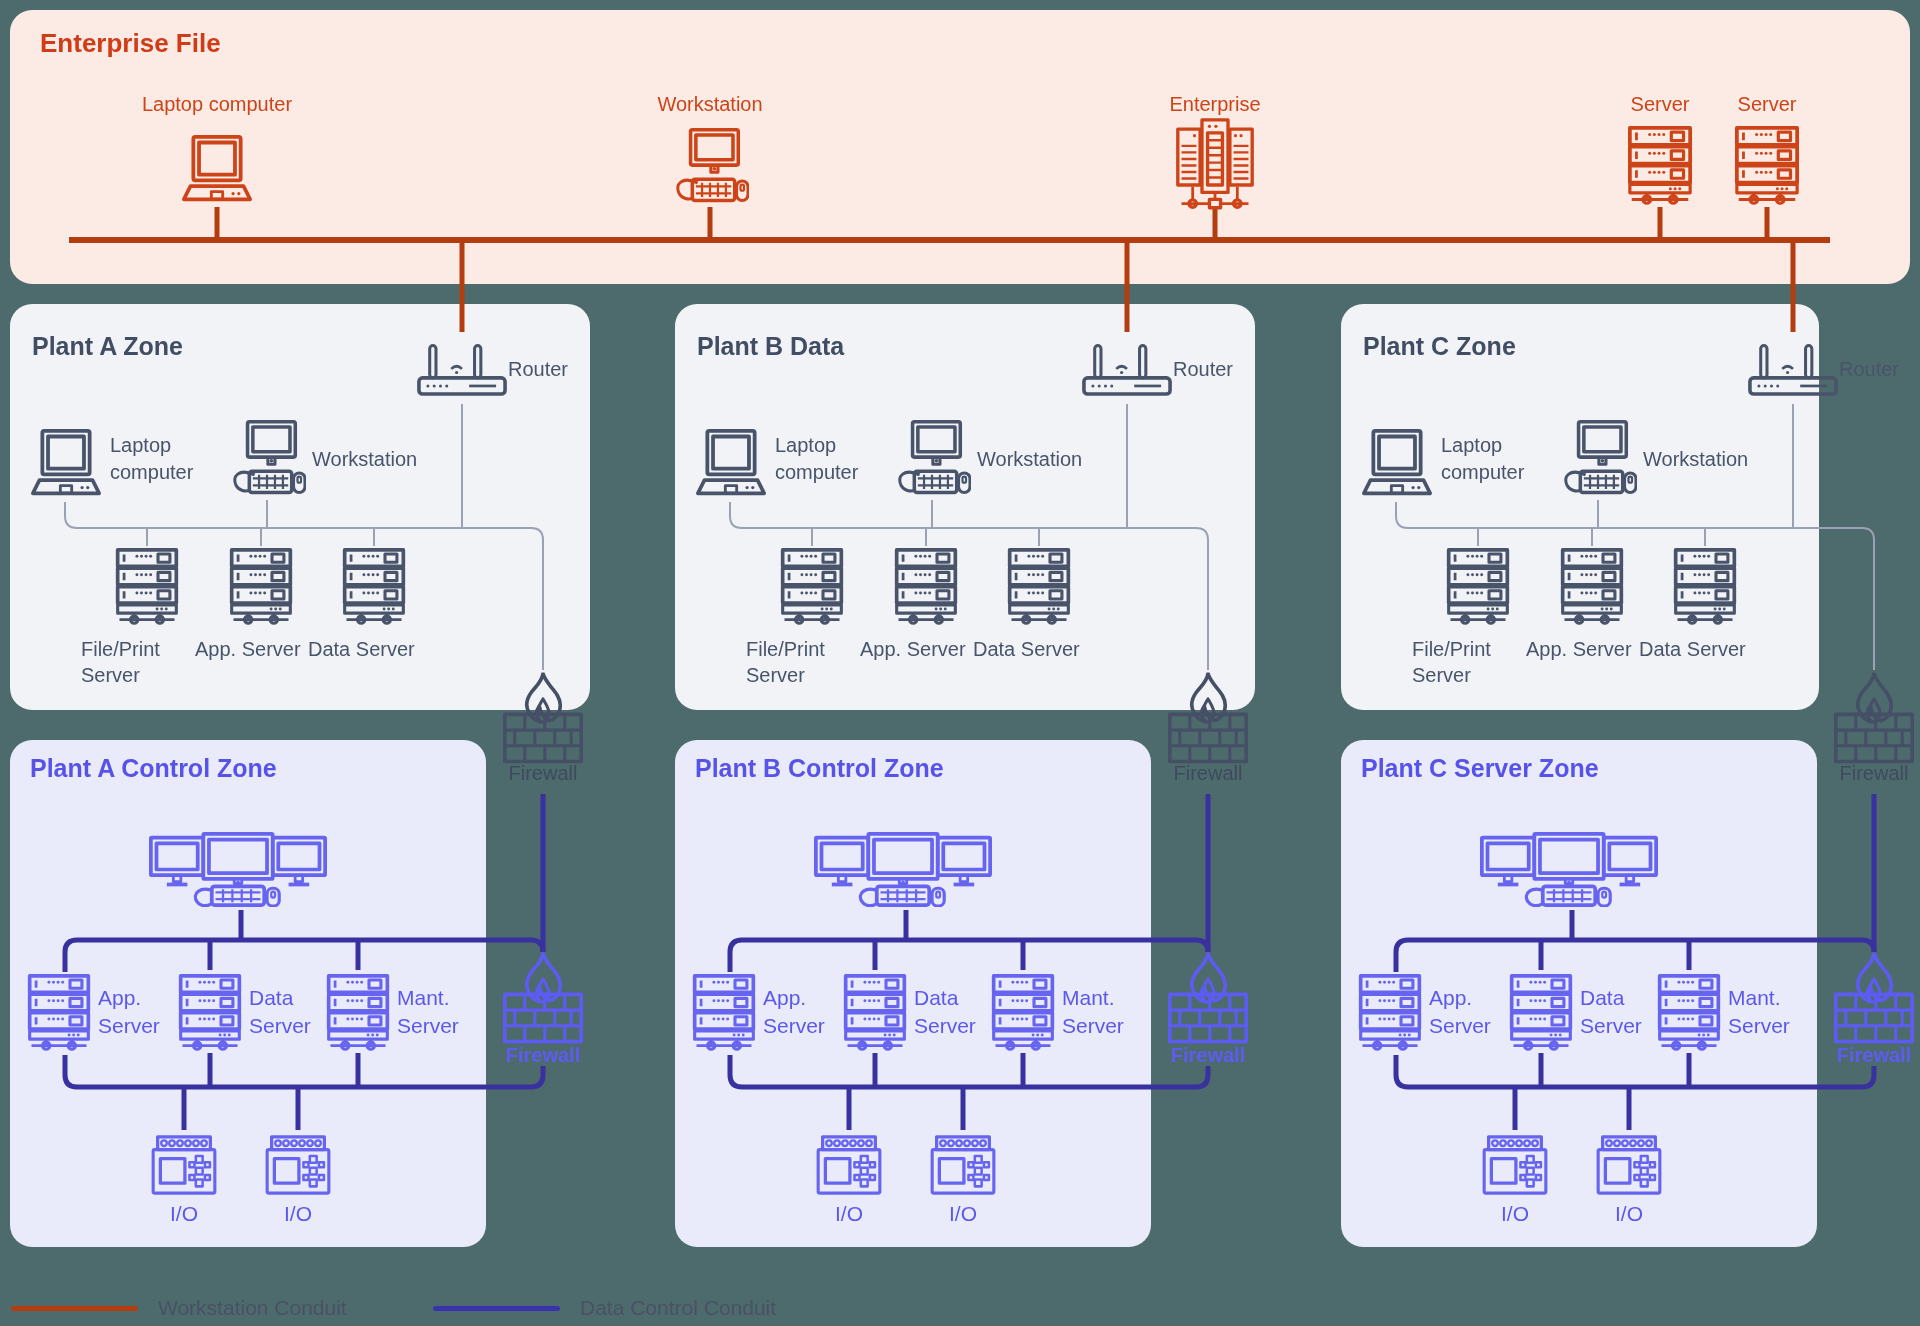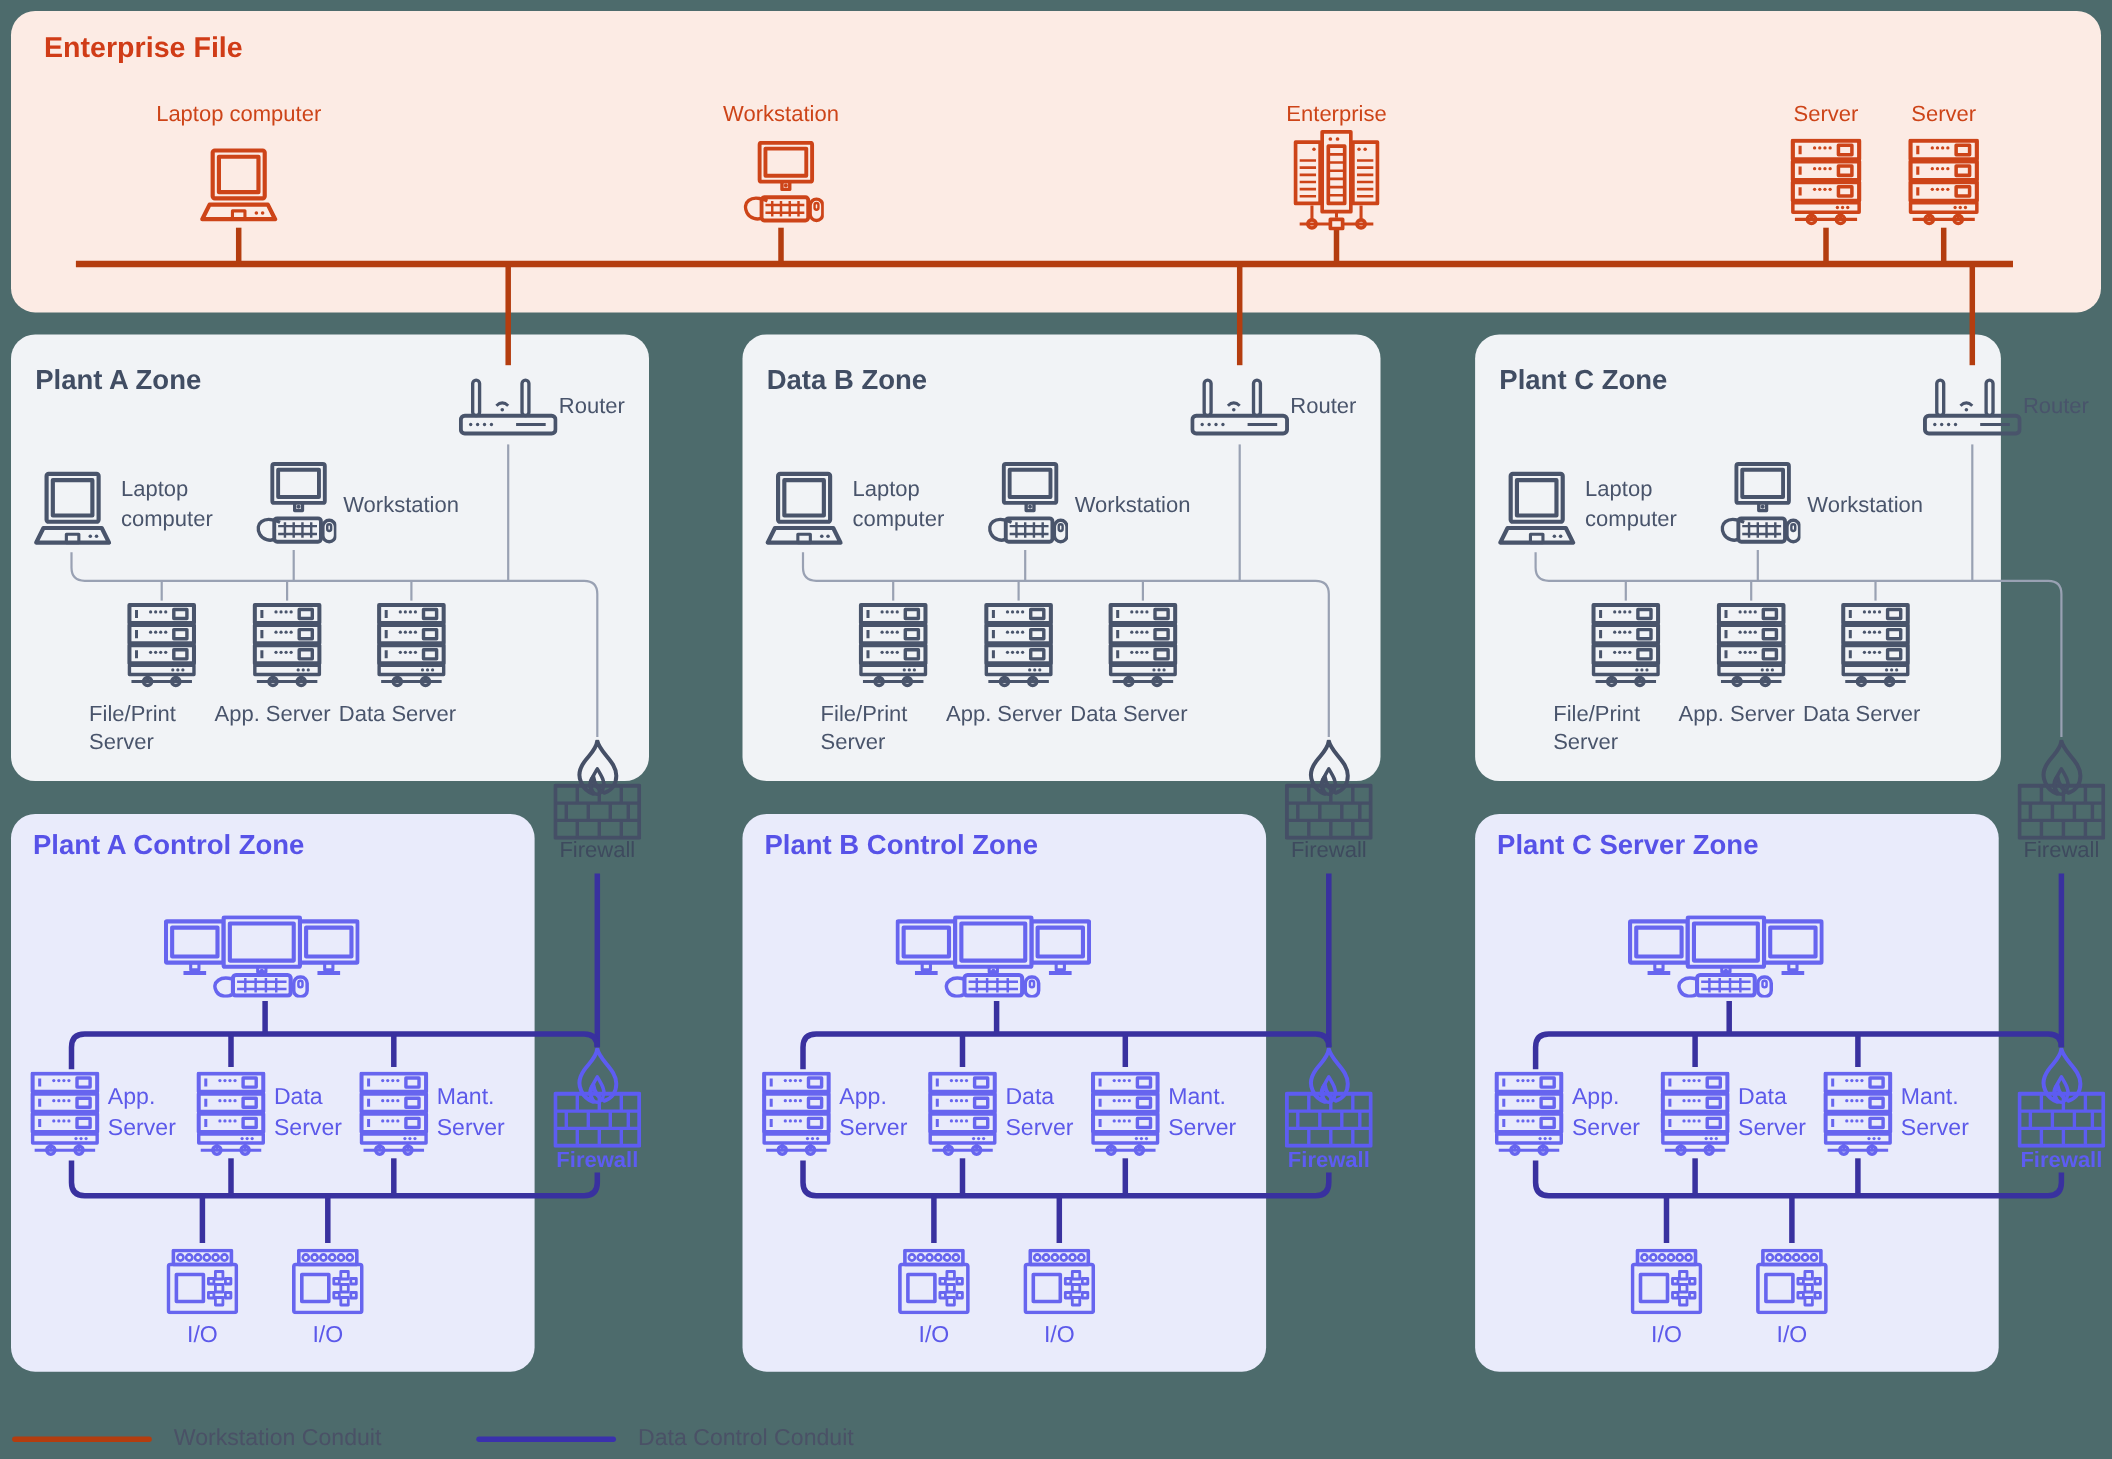--- a/index.html
+++ b/index.html
@@ -184,21 +184,21 @@
   </defs>
 </svg>
 
 <div class="zone ent-zone">
   <div class="zone-title">Enterprise File</div>
 </div>
 <div class="zone pzone" style="left:10px">
   <div class="zone-title">Plant A Zone</div>
 </div>
 <div class="zone pzone" style="left:675px">
-  <div class="zone-title">Data B Zone</div>
+  <div class="zone-title">Plant B Data</div>
 </div>
 <div class="zone pzone" style="left:1341px;width:478px">
   <div class="zone-title">Plant C Zone</div>
 </div>
 <div class="zone czone" style="left:10px">
   <div class="zone-title">Plant A Control Zone</div>
 </div>
 <div class="zone czone" style="left:675px">
   <div class="zone-title">Plant B Control Zone</div>
 </div>

